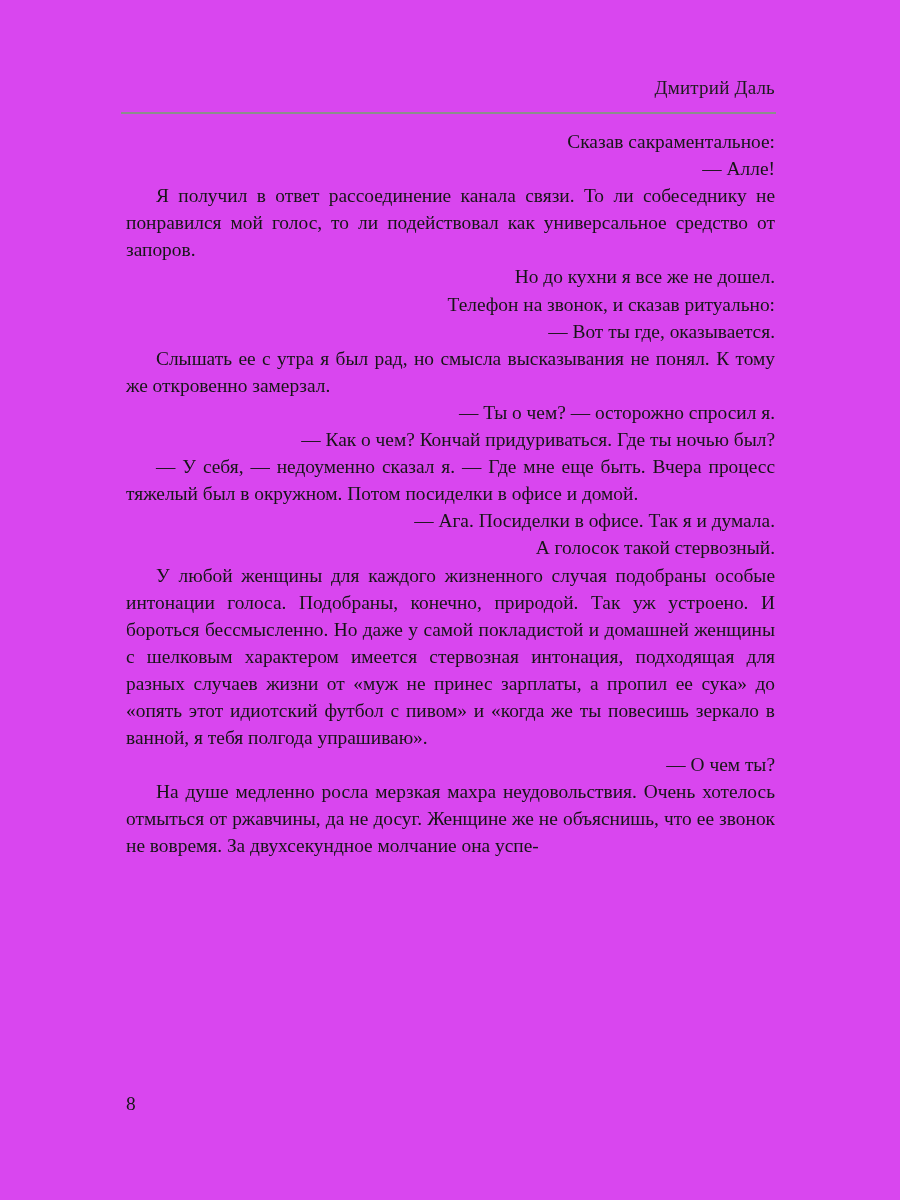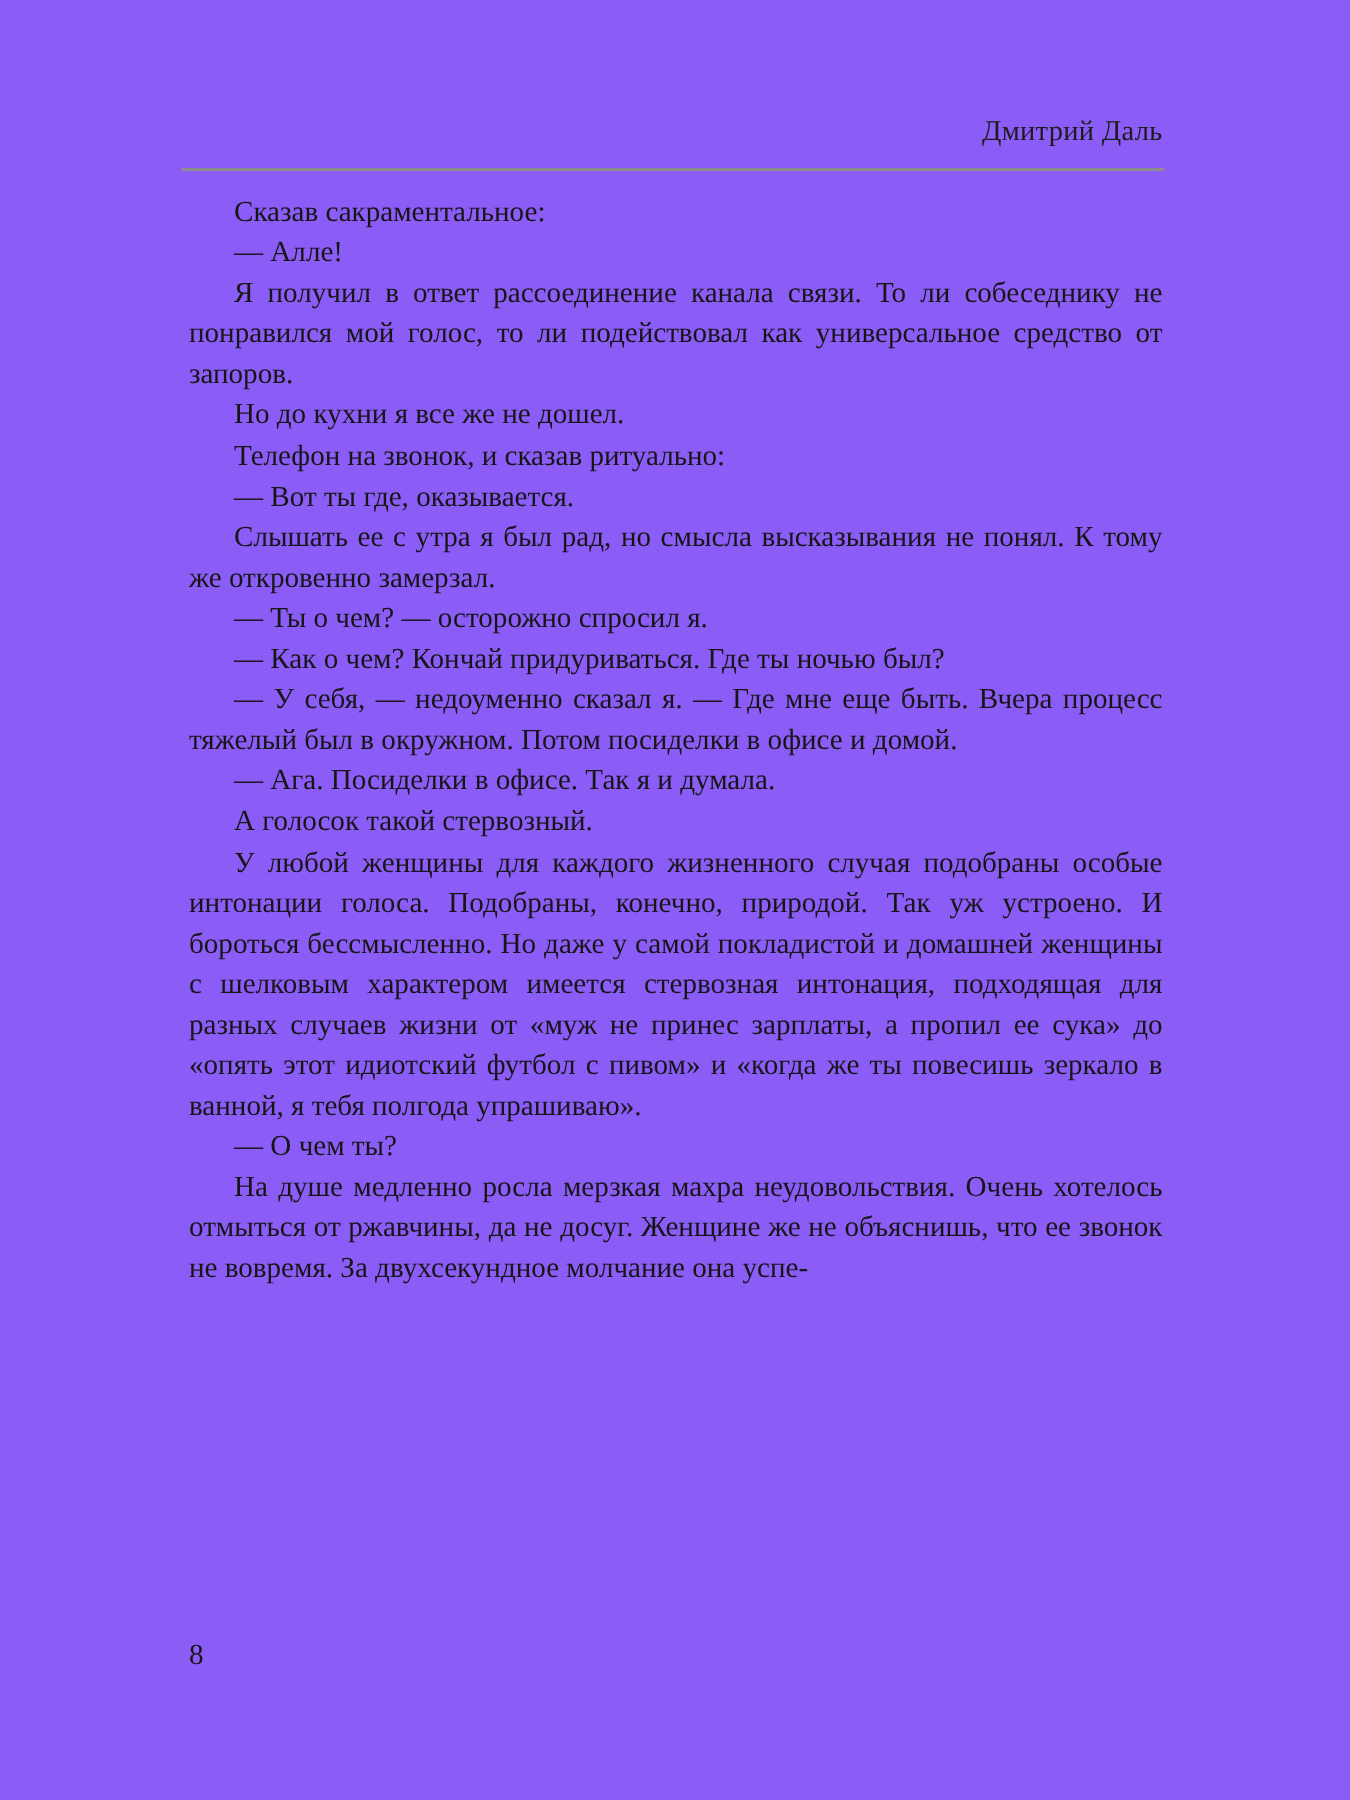--- a/index.html
+++ b/index.html
@@ -57,37 +57,37 @@
   .textblock p {
     margin: 0;
     text-indent: 30px;
     text-align: justify;
   }
   .textblock p.dlg {
     text-indent: 30px;
   }
   
   .textblock p.short {
-    text-align: left;
+    text-align: right;
   }
 
   
   .folio {
     position: absolute;
     left: 126px;
     top: 1090px;
     font-size: 19.4px;
     line-height: 27px;
     color: #161616;
   }
 </style>
 </head>
 <body>
 
-<div class="page" style="background: #8b5cf6;">
+<div class="page" style="background: #d946ef;">
 
   <div class="running-head">Дмитрий Даль</div>
 
   <div class="head-rule" style="background: rgb(141, 141, 141);"></div>
 
   <div class="textblock">
       <p class=" short">Сказав сакраментальное:</p>
       <p class="dlg short">— Алле!</p>
       <p class="">Я получил в ответ рассоединение канала связи. То ли собеседнику не понравился мой голос, то ли подействовал как универсальное средство от запоров.</p>
       <p class=" short">Но до кухни я все же не дошел.</p>

